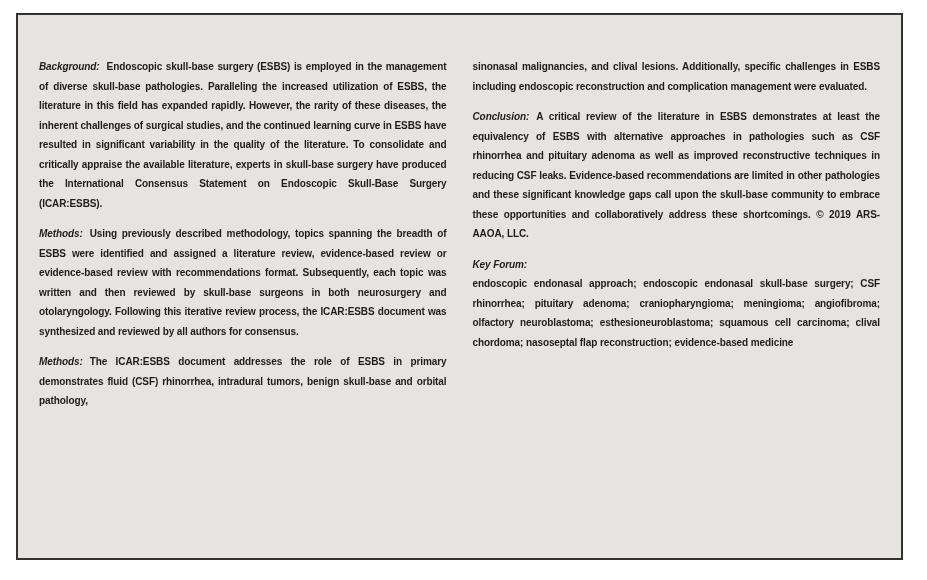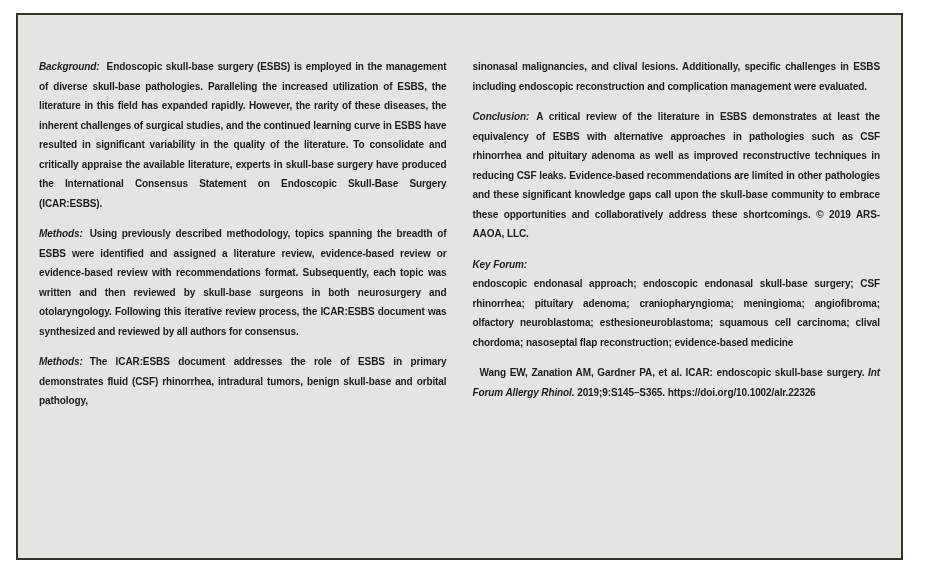--- a/index.html
+++ b/index.html
@@ -73,20 +73,16 @@
   </div>
 
   <div class="col">
 
     <p class="para">sinonasal malignancies, and clival lesions. Additionally, specific challenges in ESBS including endoscopic reconstruction and complication management were evaluated.</p>
 
     <p class="para"><span class="lbl">Conclusion:</span><span>A critical review of the literature in ESBS demonstrates at least the equivalency of ESBS with alternative approaches in pathologies such as CSF rhinorrhea and pituitary adenoma as well as improved reconstructive techniques in reducing CSF leaks. Evidence-based recommendations are limited in other pathologies and these significant knowledge gaps call upon the skull-base community to embrace these opportunities and collaboratively address these shortcomings. © 2019 ARS-AAOA, LLC.</span></p>
 
     <p class="para"><span class="lbl kwlbl">Key Forum:</span><span>endoscopic endonasal approach; endoscopic endonasal skull-base surgery; CSF rhinorrhea; pituitary adenoma; craniopharyngioma; meningioma; angiofibroma; olfactory neuroblastoma; esthesioneuroblastoma; squamous cell carcinoma; clival chordoma; nasoseptal flap reconstruction; evidence-based medicine</span></p>
 
-    <p class="para citation"><span>Wang EW, Zanation AM, Gardner PA, et al. ICAR: endoscopic skull-base surgery.</span>
-      <span class="jit">Int Forum Allergy Rhinol.</span>
-      <span>2019;9:S145–S365.</span>
-      <span>https://doi.org/10.1002/alr.22326</span></p>
 
   </div>
 
 </div>
 
 </body></html>

